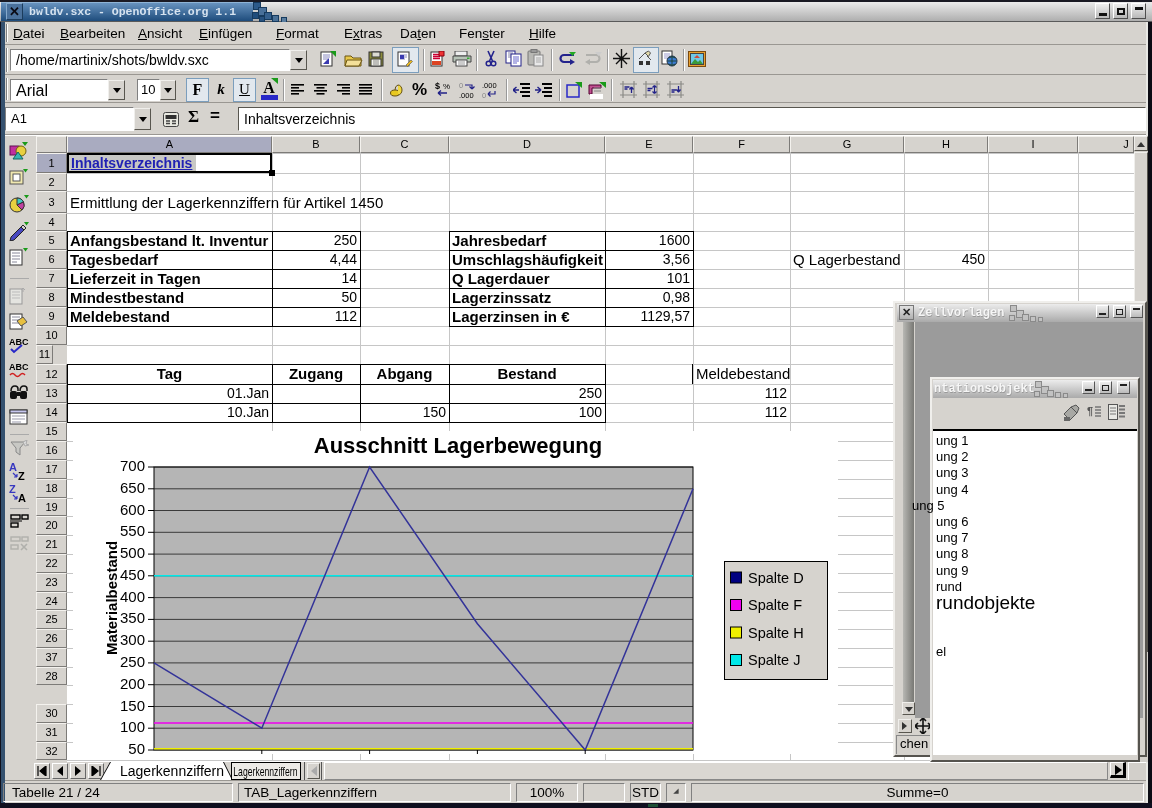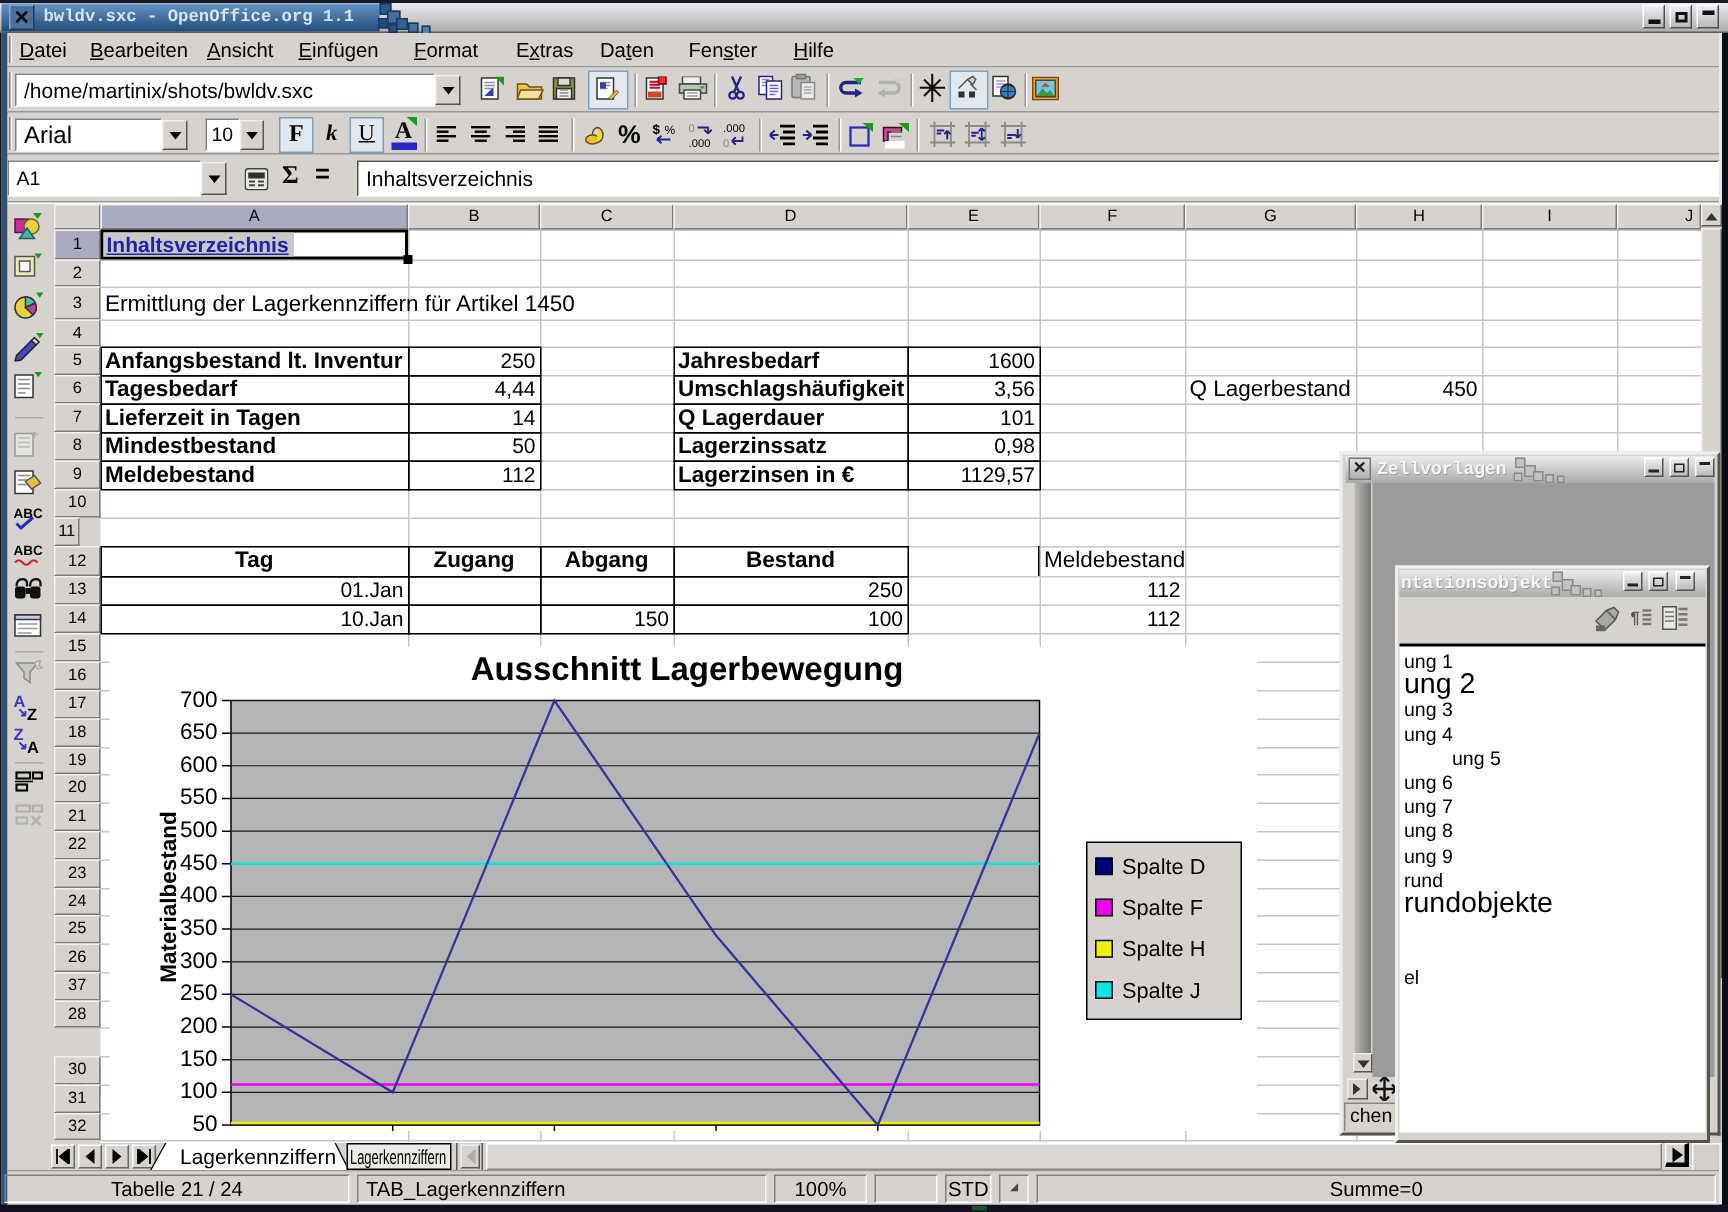--- a/index.html
+++ b/index.html
@@ -654,24 +654,24 @@
     <text x="0" y="10" font-size="11" fill="#555" font-weight="bold">¶</text>
     <path d="M8 2 h6 M8 5 h6 M8 8 h6 M8 11 h6" stroke="#777" stroke-width="1.6"></path>
   </svg>
 <svg class="ab" style="left:1108px;top:404px" width="18" height="16" viewBox="0 0 18 16">
     <rect x="0.5" y="0.5" width="9" height="15" fill="#e8e8e4" stroke="#555"></rect>
     <path d="M2 4 h6 M2 7 h6 M2 10 h6" stroke="#777"></path>
     <path d="M11 2 h6 M11 5.5 h6 M11 9 h6 M11 12.5 h6" stroke="#777" stroke-width="1.8"></path>
   </svg>
 <div class="ab" style="left:933px;top:429px;width:204px;height:326px;background:#fff;border-top:2px solid #000"></div>
 <div class="ab" style="left:936px;top:433px;font-size:13px;line-height:16px">ung 1</div>
-<div class="ab" style="left:936px;top:449.2px;font-size:19px;line-height:16px">ung 2</div>
+<div class="ab" style="left:936px;top:449.2px;font-size:13px;line-height:16px">ung 2</div>
 <div class="ab" style="left:936px;top:465.4px;font-size:13px;line-height:16px">ung 3</div>
 <div class="ab" style="left:936px;top:481.59999999999997px;font-size:13px;line-height:16px">ung 4</div>
-<div class="ab" style="left:968px;top:497.79999999999995px;font-size:13px;line-height:16px">ung 5</div>
+<div class="ab" style="left:912px;top:497.79999999999995px;font-size:13px;line-height:16px">ung 5</div>
 <div class="ab" style="left:936px;top:514.0px;font-size:13px;line-height:16px">ung 6</div>
 <div class="ab" style="left:936px;top:530.2px;font-size:13px;line-height:16px">ung 7</div>
 <div class="ab" style="left:936px;top:546.4000000000001px;font-size:13px;line-height:16px">ung 8</div>
 <div class="ab" style="left:936px;top:562.6000000000001px;font-size:13px;line-height:16px">ung 9</div>
 <div class="ab" style="left:936px;top:578.8000000000002px;font-size:13px;line-height:16px">rund</div>
 <div class="ab" style="left:936px;top:595.0000000000002px;font-size:19px;line-height:16px">rundobjekte</div>
 <div class="ab" style="left:936px;top:643.6000000000004px;font-size:13px;line-height:16px">el</div>
 <div class="ab" style="left:5px;top:762px;width:1141px;height:19px;background:#d6d3ce"></div>
 <div class="ab" style="left:5px;top:780px;width:1141px;height:1px;background:#9a9792"></div>
 <div class="ab" style="left:34px;top:763px;width:16px;height:16px;background:#d6d3ce;border-top:1px solid #fff;border-left:1px solid #fff;border-right:1px solid #666;border-bottom:1px solid #666"></div>
@@ -699,18 +699,18 @@
   </div>
 <div class="ab" style="left:304px;top:762px;width:1px;height:18px;background:#555"></div>
 <div class="ab gbtn" style="left:307px;top:763px;width:13px;height:16px"></div>
 <div class="ab" style="left:311px;top:766px;width:0;height:0;border-top:5px solid transparent;border-bottom:5px solid transparent;border-right:6px solid #aaa"></div>
 <div class="ab" style="left:321px;top:762px;width:1px;height:18px;background:#555"></div>
 <div class="ab" style="left:324px;top:762px;width:784px;height:18px;background:#dad7d2;border-top:1px solid #fff;border-left:1px solid #fff;border-right:1px solid #888;border-bottom:1px solid #888"></div>
 <div class="ab" style="left:1110px;top:762px;width:16px;height:16px;background:#d6d3ce;border-top:1px solid #fff;border-left:1px solid #fff;border-right:3px solid #000;border-bottom:3px solid #000"></div>
 <div class="ab" style="left:1115px;top:765px;width:0;height:0;border-top:5px solid transparent;border-bottom:5px solid transparent;border-left:7px solid #000"></div>
 <div class="ab" style="left:1128px;top:762px;width:18px;height:18px;background:#d2cfca;border-top:1px solid #fff;border-left:1px solid #fff"></div>
 <div class="ab" style="left:5px;top:781px;width:1141px;height:22px;background:#d6d3ce"></div>
-<div class="ab inset" style="left:3px;top:783px;width:230px;height:19px;font-size:13.5px;line-height:17px;text-align:center;padding:0 8px;white-space:nowrap">Tabelle 21 / 24</div>
+<div class="ab inset" style="left:3px;top:783px;width:230px;height:19px;font-size:13.5px;line-height:17px;text-align:left;padding:0 8px;white-space:nowrap">Tabelle 21 / 24</div>
 <div class="ab inset" style="left:238px;top:783px;width:273px;height:19px;font-size:13.5px;line-height:17px;text-align:left;padding:0 5px;white-space:nowrap">TAB_Lagerkennziffern</div>
 <div class="ab inset" style="left:516px;top:783px;width:62px;height:19px;font-size:13.5px;line-height:17px;text-align:center;padding:0 0px;white-space:nowrap">100%</div>
 <div class="ab inset" style="left:583px;top:783px;width:42px;height:19px;font-size:13.5px;line-height:17px;text-align:left;padding:0 8px;white-space:nowrap"></div>
 <div class="ab inset" style="left:630px;top:783px;width:31px;height:19px;font-size:13.5px;line-height:17px;text-align:center;padding:0 0px;white-space:nowrap">STD</div>
 <div class="ab inset" style="left:666px;top:783px;width:20px;height:19px;font-size:13.5px;line-height:17px;text-align:center;padding:0 0px;white-space:nowrap"><span style="font-size:7px;color:#444;position:relative;top:-4px">◢</span></div>
 <div class="ab inset" style="left:691px;top:783px;width:453px;height:19px;font-size:13.5px;line-height:17px;text-align:center;padding:0 0px;white-space:nowrap">Summe=0</div>
 </body></html>

